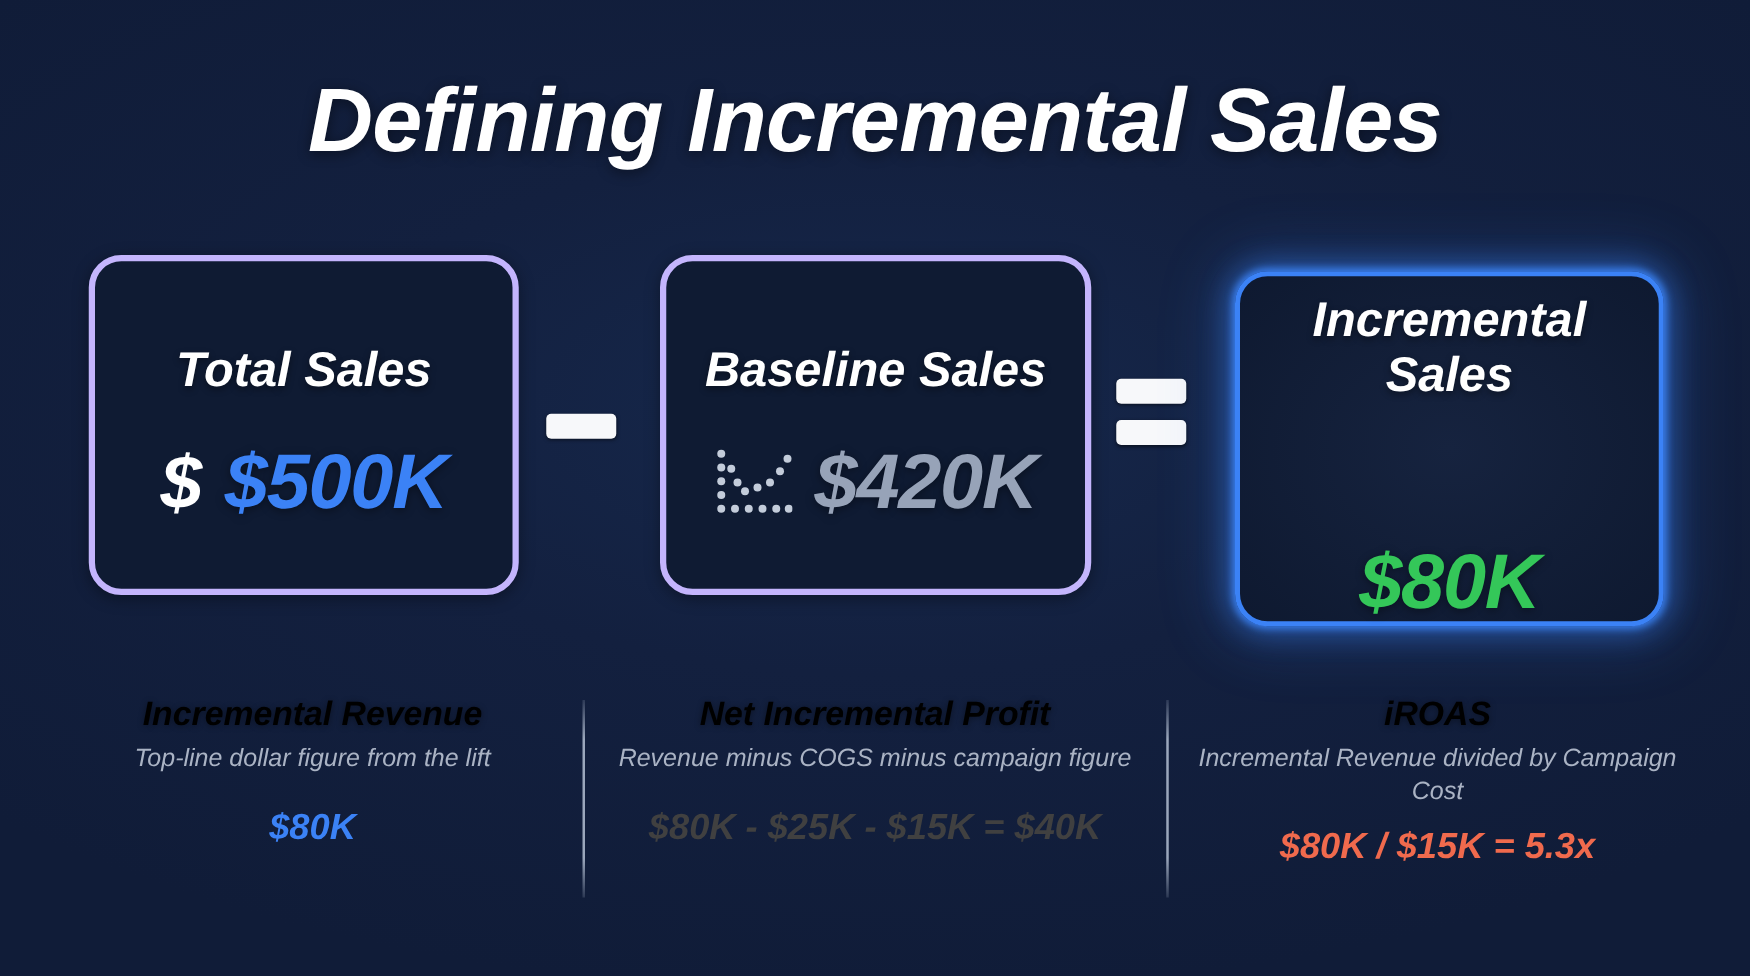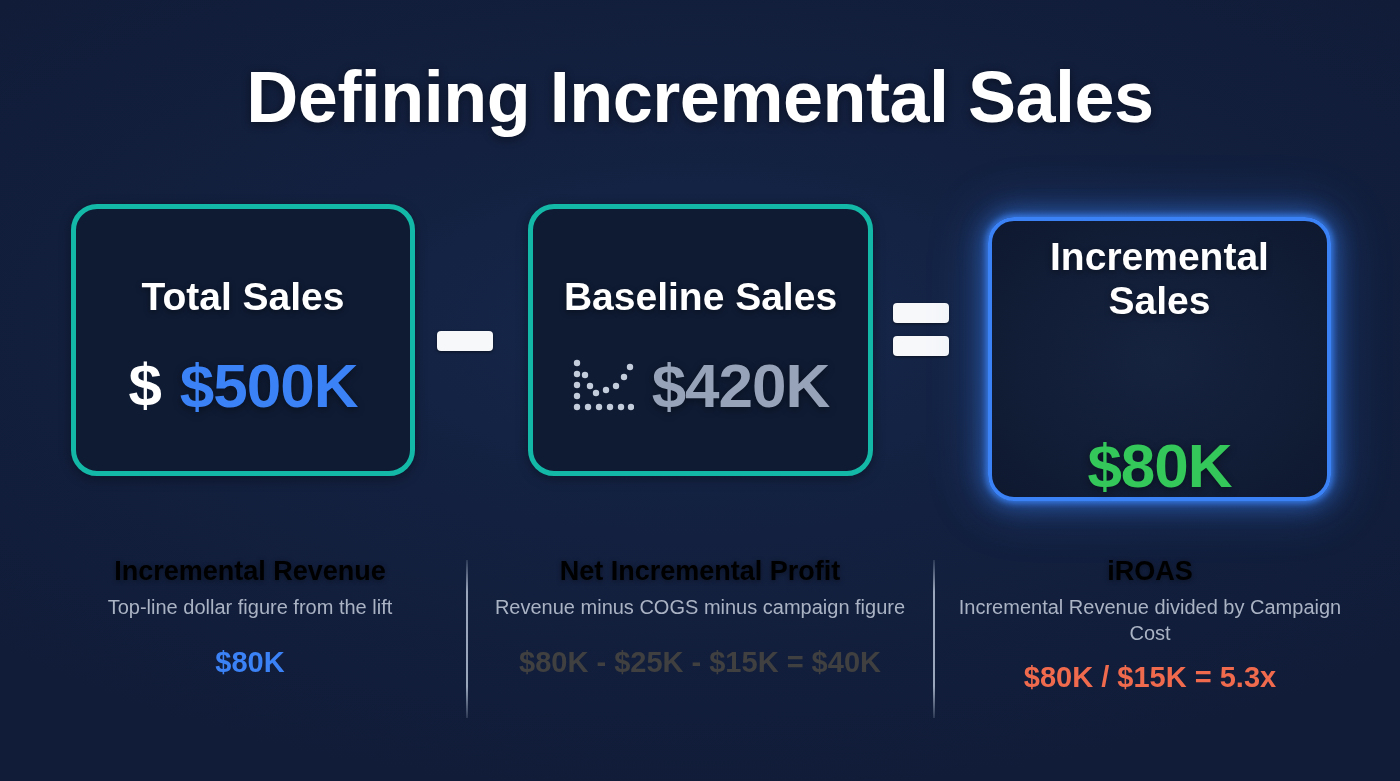--- a/index.html
+++ b/index.html
@@ -16,20 +16,21 @@
       radial-gradient(ellipse 70% 60% at 50% 42%, #16284c 0%, #13203f 45%, #101c38 100%),
       linear-gradient(160deg, #111f3d 0%, #0f1b35 50%, #101d3a 100%);
     color: #ffffff;
     position: relative;
   }
 
   .stage {
     position: relative;
     width: 1232px;
     height: 781px;
+    font-style: italic;
   }
 
   
   .title {
     position: absolute;
     top: 56px;
     left: 0;
     width: 1400px;
     text-align: center;
     font-size: 72px;
@@ -52,21 +53,21 @@
     position: absolute;
     border-radius: 26px;
     background: #0f1b33;
     display: flex;
     flex-direction: column;
     align-items: center;
     justify-content: center;
   }
 
   .card-plain {
-    border: 5px solid #14b8a6;
+    border: 5px solid #c4b5fd;
     top: 3px;
     height: 272px;
     box-shadow: 0 3px 12px rgba(0,0,0,0.35);
   }
 
   .card-one   { left: 71px;  width: 344px; }
   .card-two   { left: 528px; width: 345px; }
 
   .card-highlight {
     left: 988px;

